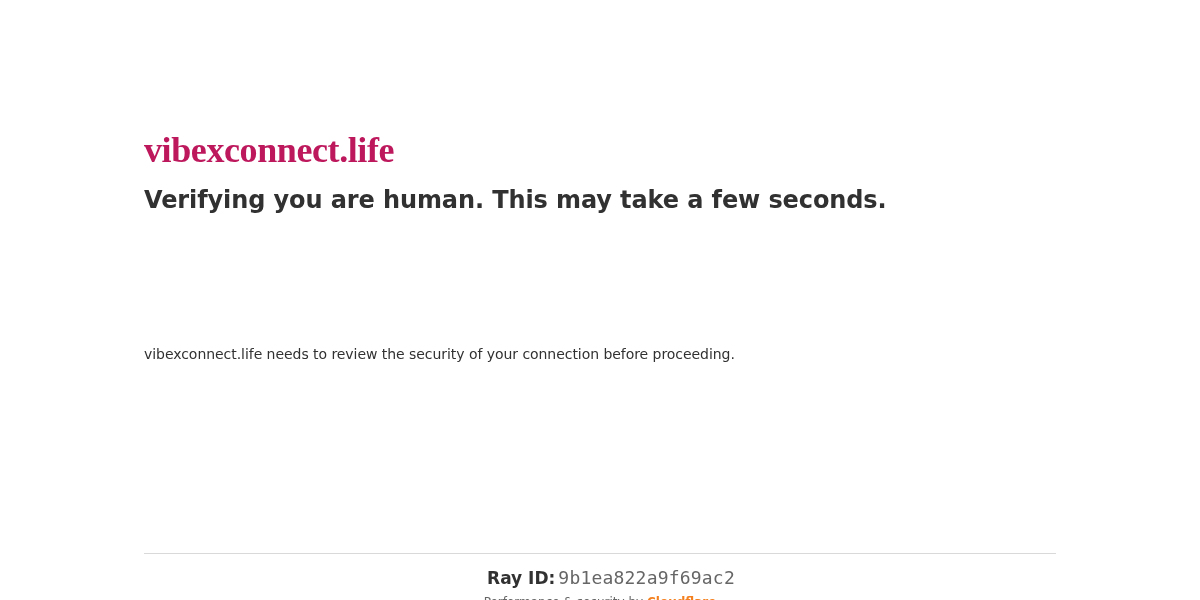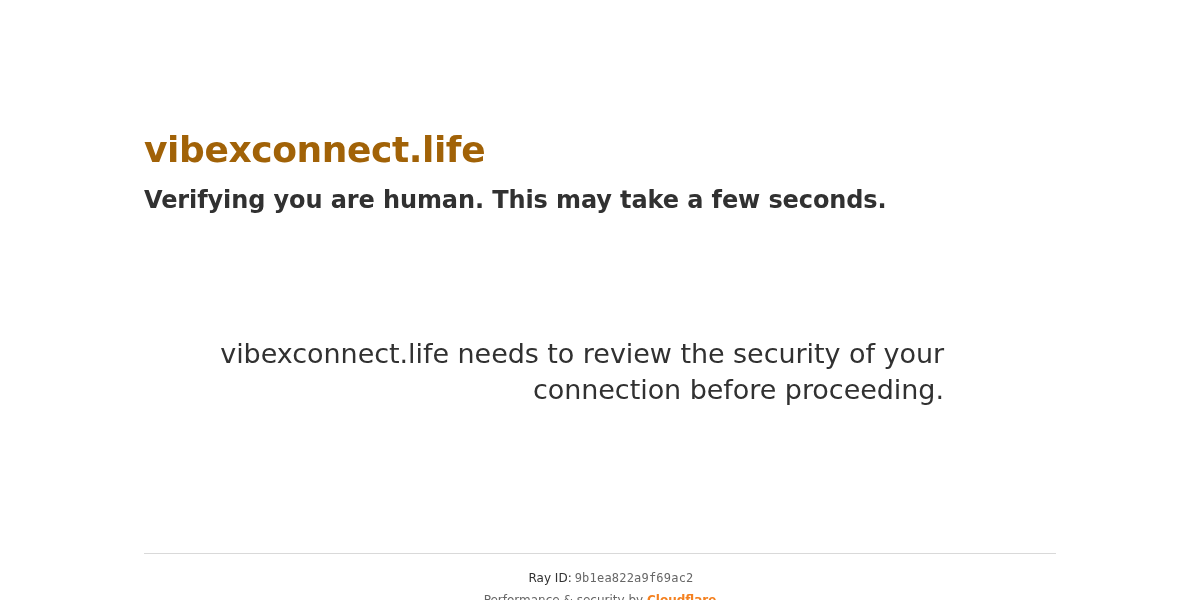--- a/index.html
+++ b/index.html
@@ -30,54 +30,54 @@
   }
 
   .spacer-top {
     height: 128px;
   }
 
   .site-title {
     font-size: 36px;
     line-height: 44px;
     font-weight: 700;
-    color: #a16207;
+    color: #be185d;
     letter-spacing: -0.4px;
     margin: 0;
     padding: 0;
     white-space: nowrap;
+    font-family: Liberation Serif, serif;
   }
 
   .subtitle {
     font-size: 24px;
     line-height: 28px;
     font-weight: 600;
     color: #313131;
     margin: 0;
     padding: 0;
     margin-top: 14px;
     letter-spacing: -0.1px;
   }
 
   .widget-slot {
     height: 104px;
     width: 300px;
     margin-top: 18px;
   }
 
   .body-copy {
-    font-size: 27px;
+    font-size: 14px;
     line-height: 36px;
     font-weight: 400;
     color: #313131;
     margin: 0;
     padding: 0;
     width: 800px;
     letter-spacing: -0.05px;
-    text-align: right;
   }
 
   .footer {
     position: absolute;
     left: 144px;
     top: 553px;
     width: 912px;
     border-top: 1px solid #d9d9d9;
     text-align: center;
   }
@@ -87,29 +87,29 @@
   }
 
   .ray-line {
     font-size: 12px;
     line-height: 16px;
     color: #313131;
     white-space: nowrap;
   }
 
   .ray-label {
-    font-weight: 400;
-    font-size: 12px;
+    font-weight: 700;
+    font-size: 17px;
     color: #313131;
     margin-left: 22px;
   }
 
   .ray-value {
     font-family: "DejaVu Sans Mono", "Liberation Mono", monospace;
-    font-size: 12px;
+    font-size: 18px;
     color: #666666;
     margin-left: 3px;
     letter-spacing: 0.2px;
   }
 
   .branding-line {
     font-size: 12px;
     line-height: 16px;
     color: #666666;
     margin-top: 6px;

